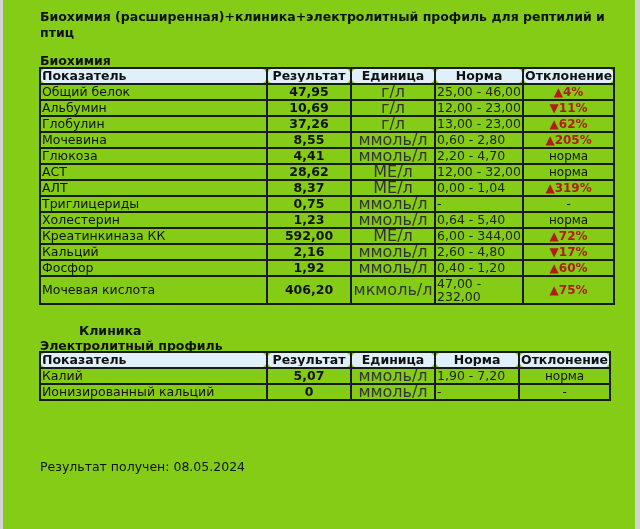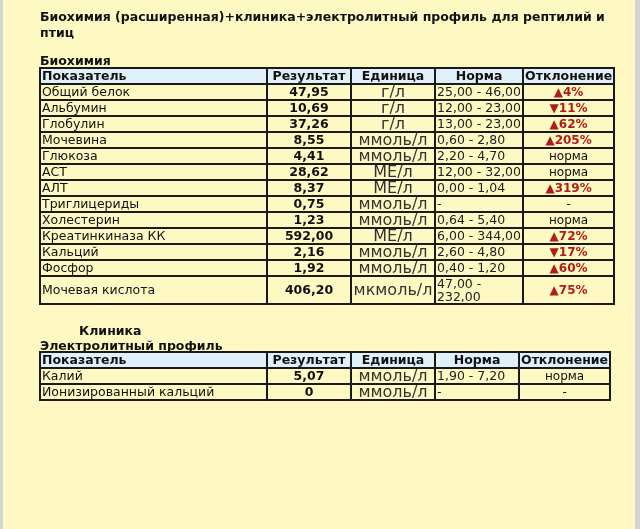--- a/index.html
+++ b/index.html
@@ -4,21 +4,21 @@
 <style>
   html, body { margin: 0; padding: 0; }
   body {
     width: 640px; height: 529px; overflow: hidden;
     background: #d4d4d4;
     font-family: "DejaVu Sans", sans-serif;
     color: #111;
   }
   .page {
     position: absolute; left: 3px; top: 0; width: 632px; height: 529px;
-    background: #fef9c3;
+    background: #84cc16;
   }
   .title {
     position: absolute; left: 37px; top: 9px; width: 580px;
     font-weight: bold; font-size: 12.5px; line-height: 16px;
   }
   .section-title {
     position: absolute; left: 37px;
     font-weight: bold; font-size: 12.5px; line-height: 15px;
   }
   table.lab {
@@ -30,20 +30,21 @@
   table.lab th, table.lab td {
     border: 2px solid #1a1a1a;
     padding: 0 1px;
     height: 14px; line-height: 14px;
     white-space: nowrap; overflow: hidden;
   }
   table.lab th {
     background: #dff0fb;
     font-weight: bold;
     text-align: center;
+    border-radius: 8px;
   }
   table.lab th.c-name { text-align: left; }
   table.lab td.c-name { text-align: left; }
   table.lab td.c-res { text-align: center; font-weight: bold; margin-left: 41px; }
   table.lab td.c-unit { text-align: center; color: #333; font-size: 16px; }
   table.lab td.c-norm { text-align: left; color: #222; }
   table.lab td.c-dev { text-align: center; font-size: 12px; }
   td.dev-up, td.dev-down { color: #b01c1c; font-weight: bold; }
   td.c-norm.tall { white-space: normal; line-height: 13px; height: 26px; margin-left: 8px; }
   col.w1 { width: 227px; }
@@ -208,13 +209,14 @@
         <tr>
           <td class="c-name">Ионизированный кальций</td>
           <td class="c-res">0</td>
           <td class="c-unit">ммоль/л</td>
           <td class="c-norm">-</td>
           <td class="c-dev">-</td>
         </tr>
       </tbody>
   </table>
 
+  <div class="footer">Результат получен: 08.05.2024</div>
 </div>
 
 </body></html>

